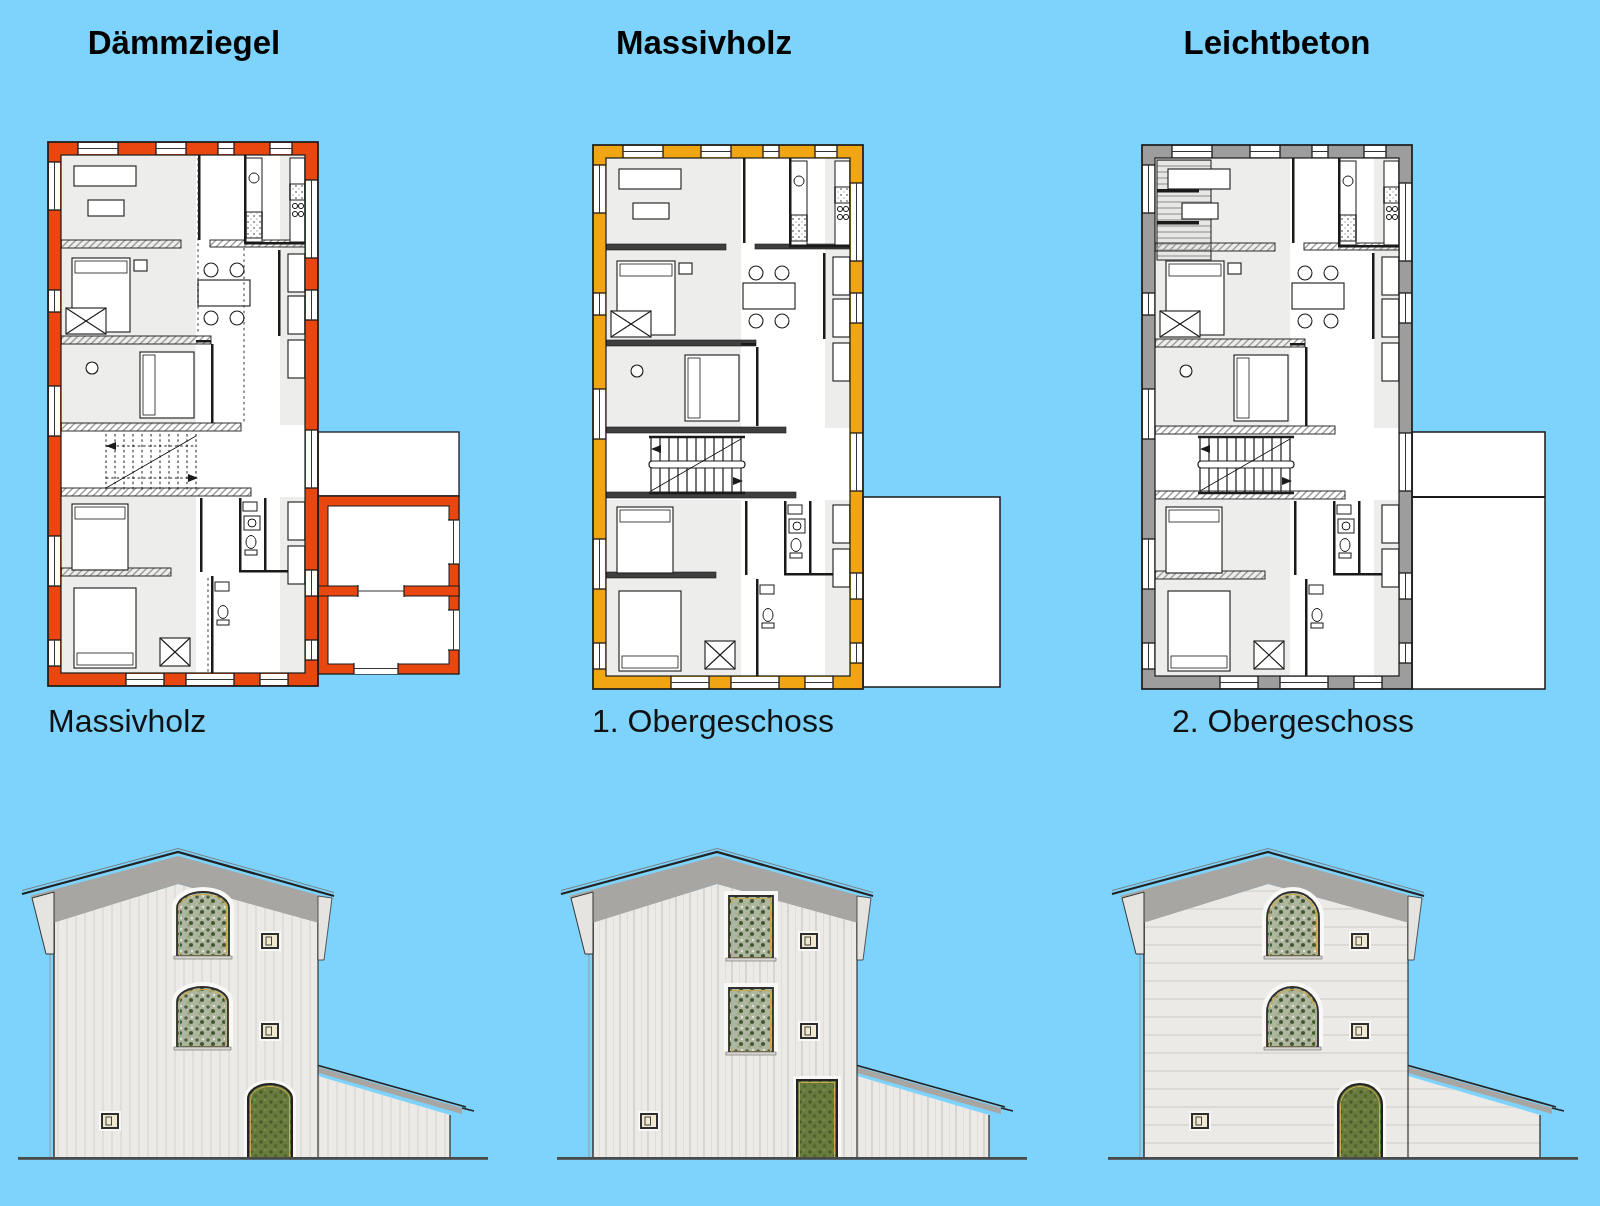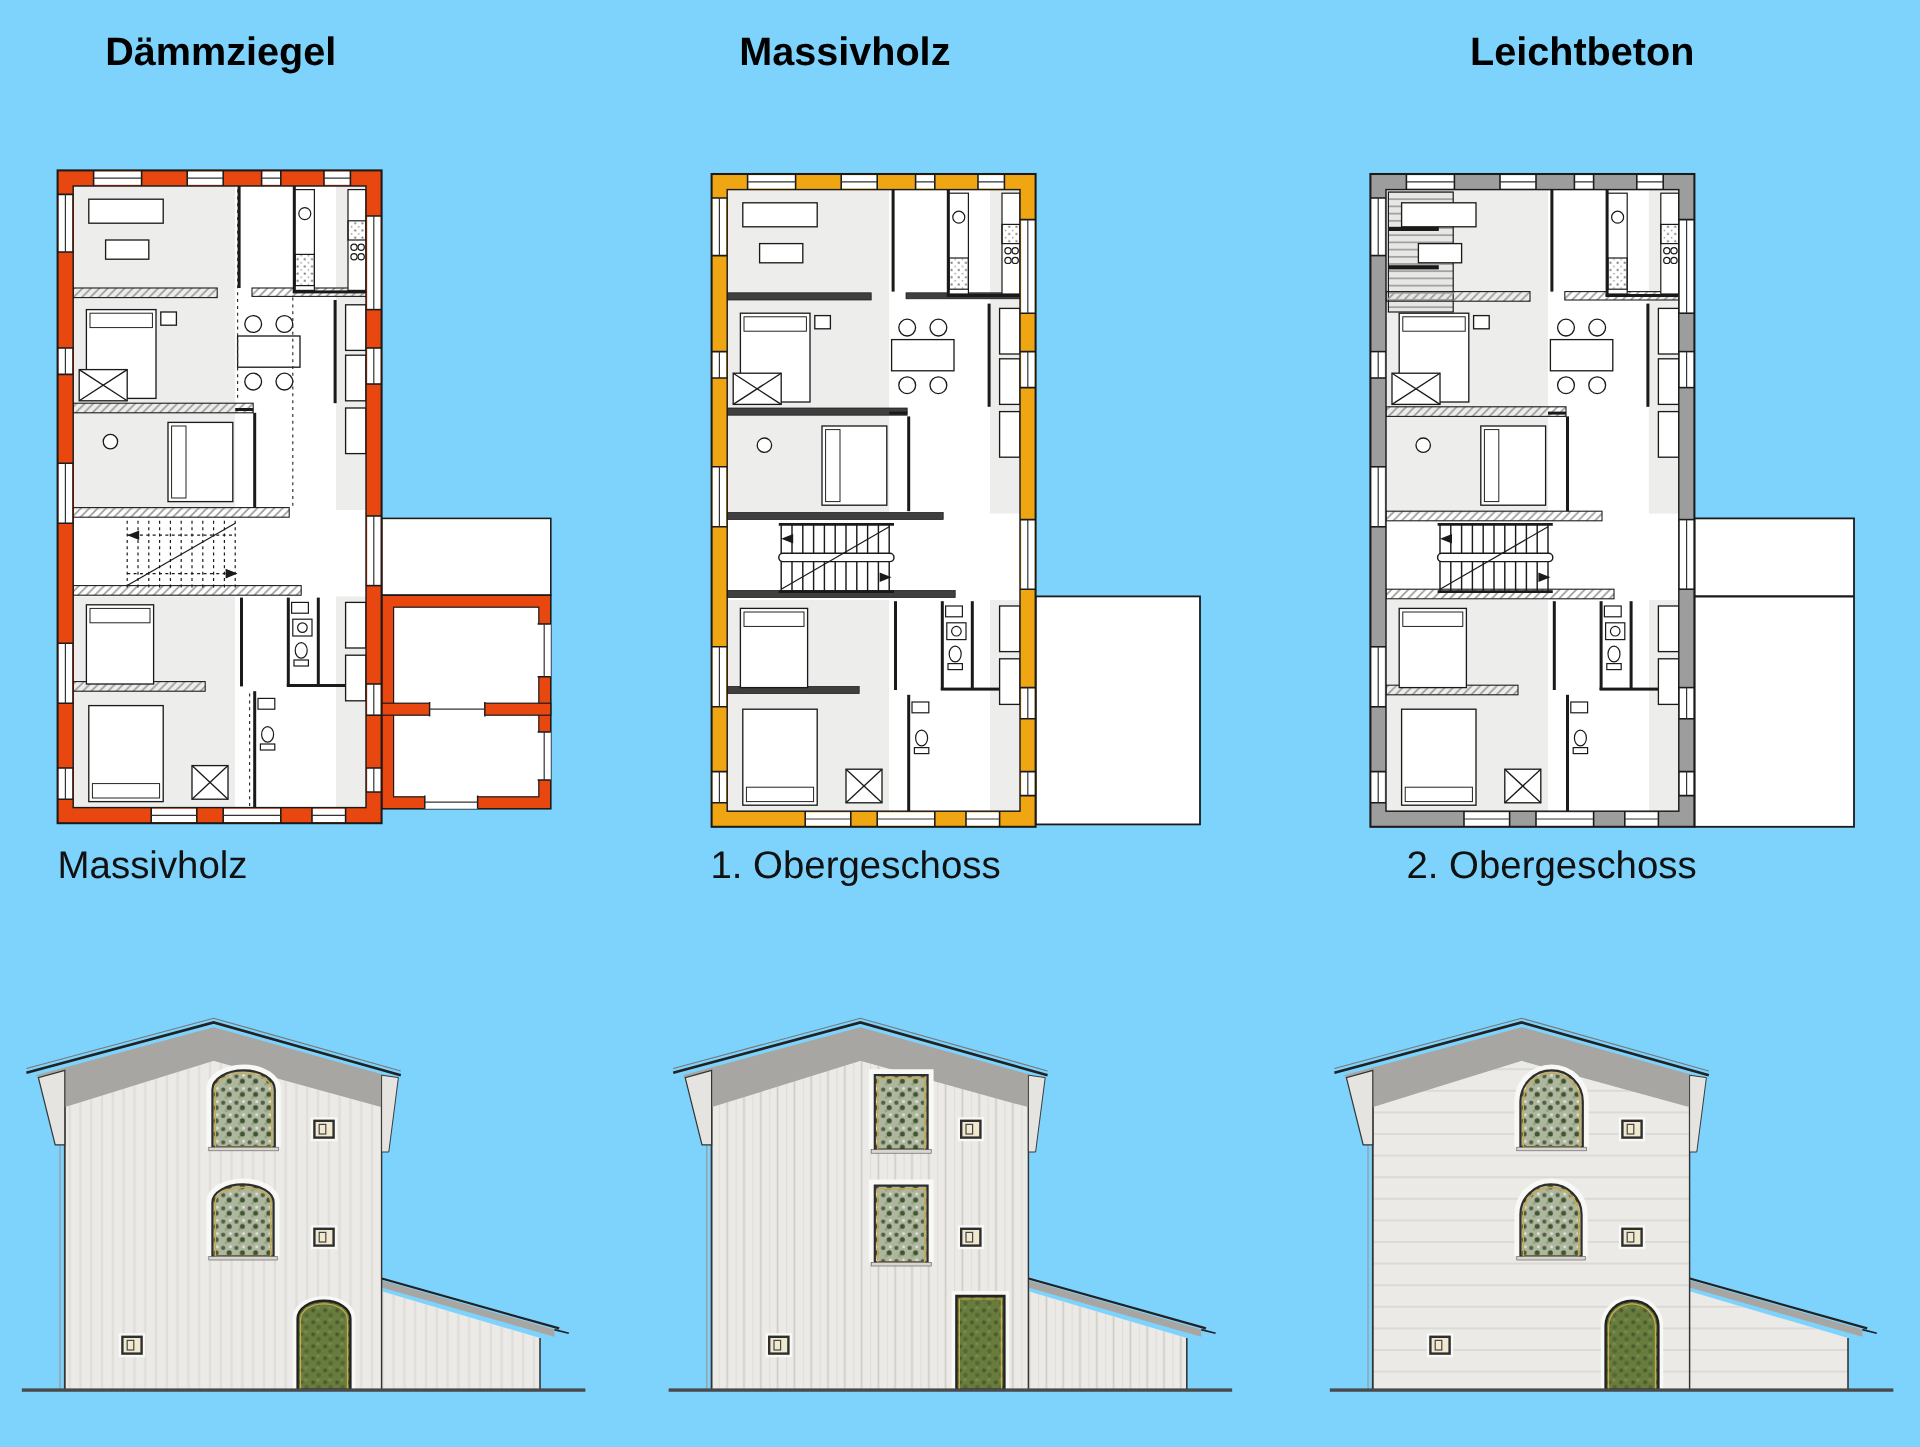--- a/index.html
+++ b/index.html
@@ -1,21 +1,21 @@
 <!DOCTYPE html>
 <html><head>
 <meta charset="utf-8">
 <style>
   html,body{margin:0;padding:0;background:#fff;}
   .canvas{position:relative;width:1600px;height:1206px;background:#7dd3fc;overflow:hidden;
           font-family:"Liberation Sans",sans-serif;color:#000;}
   .title{position:absolute;top:24px;margin:0;font-size:33px;font-weight:bold;text-align:center;}
   .t0{left:48px;width:272px;}
   .t1{left:570px;width:268px;}
-  .t2{left:1142px;width:270px;text-align:right;}
+  .t2{left:1142px;width:270px;}
   .flabel{position:absolute;top:703px;font-size:32px;font-weight:400;color:#111;}
   .l0{left:48px;} .l1{left:592px;} .l2{left:1143px;margin-left:29px;}
   figure{position:absolute;margin:0;padding:0;}
   .p0{left:46px;top:140px;} .p1{left:591px;top:143px;} .p2{left:1140px;top:143px;}
   .e0{left:18px;top:828px;} .e1{left:557px;top:828px;} .e2{left:1108px;top:828px;}
   svg{display:block;}
 </style>
 </head>
 <body>
 

